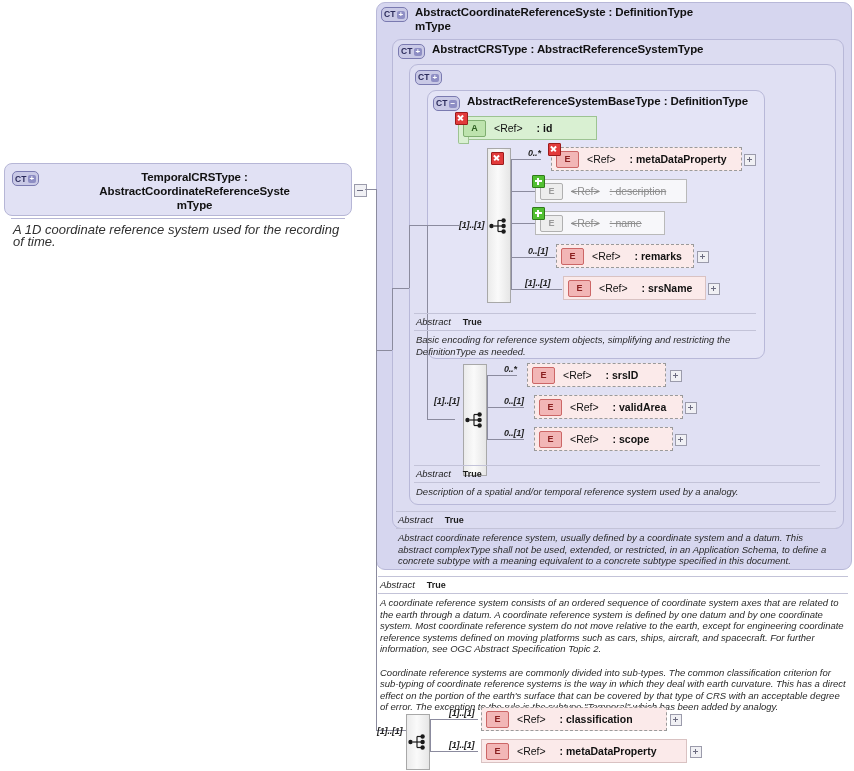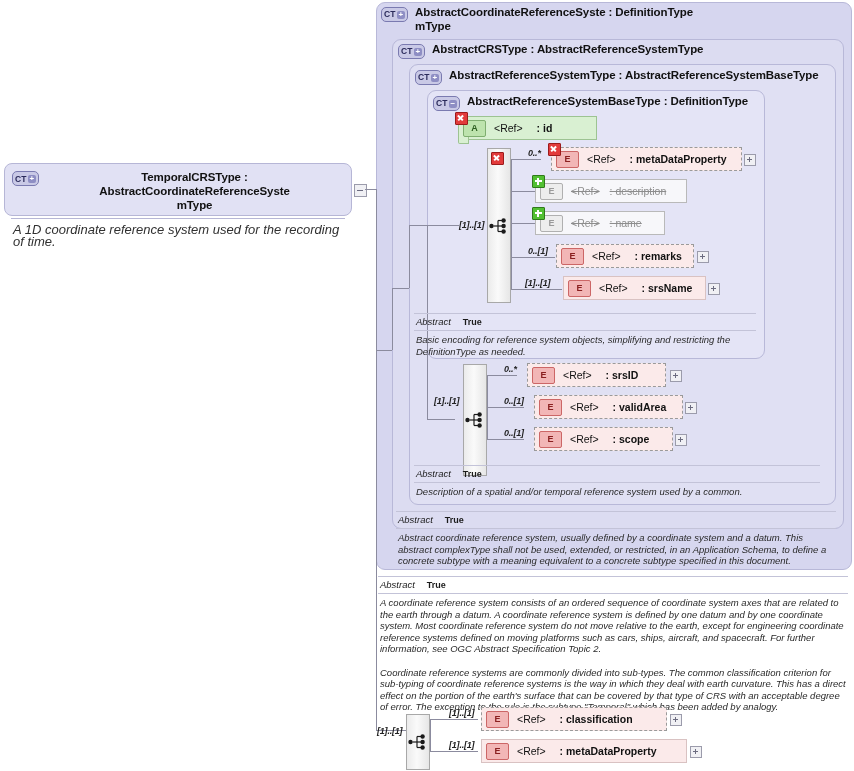--- a/index.html
+++ b/index.html
@@ -187,21 +187,20 @@
   <span><span>AbstractCoordinateReferenceSyste : DefinitionType</span><br><span>mType</span></span>
 </div>
 
 <div class="ct-title" style="left:398px;top:43px;width:420px;">
   <span class="ctbadge">CT<span class="pm">+</span></span>
   <span>AbstractCRSType : AbstractReferenceSystemType</span>
 </div>
 
 <div class="ct-title" style="left:415px;top:69px;width:420px;">
   <span class="ctbadge">CT<span class="pm">+</span></span>
-  <span>AbstractReferenceSystemType : AbstractReferenceSystemBaseType</span>
 </div>
 
 <div class="ct-title" style="left:433px;top:95px;width:400px;">
   <span class="ctbadge">CT<span class="pm">−</span></span>
   <span>AbstractReferenceSystemBaseType : DefinitionType</span>
 </div>
 
 <div class="rootbox" style="left:4px;top:163px;width:348px;height:53px;">
   <div class="rb-head">
     <span class="ctbadge">CT<span class="pm">+</span></span>
@@ -358,21 +357,21 @@
 </div>
 <div class="expand" style="left:675px;top:434px;"></div>
 
 <div class="annot" style="left:414px;top:465px;width:406px;">
   <div class="hr"></div>
   <div class="absrow">
     <span class="k">Abstract</span>
     <span class="v">True</span>
   </div>
   <div class="hr"></div>
-  <div class="doc">Description of a spatial and/or temporal reference system used by a common.</div>
+  <div class="doc">Description of a spatial and/or temporal reference system used by a analogy.</div>
 </div>
 
 <div class="annot" style="left:396px;top:511px;width:440px;">
   <div class="hr"></div>
   <div class="absrow">
     <span class="k">Abstract</span>
     <span class="v">True</span>
   </div>
   <div class="hr"></div>
   <div class="doc">Abstract coordinate reference system, usually defined by a coordinate system and a datum. This abstract complexType shall not be used, extended, or restricted, in an Application Schema, to define a concrete subtype with a meaning equivalent to a concrete subtype specified in this document.</div>

